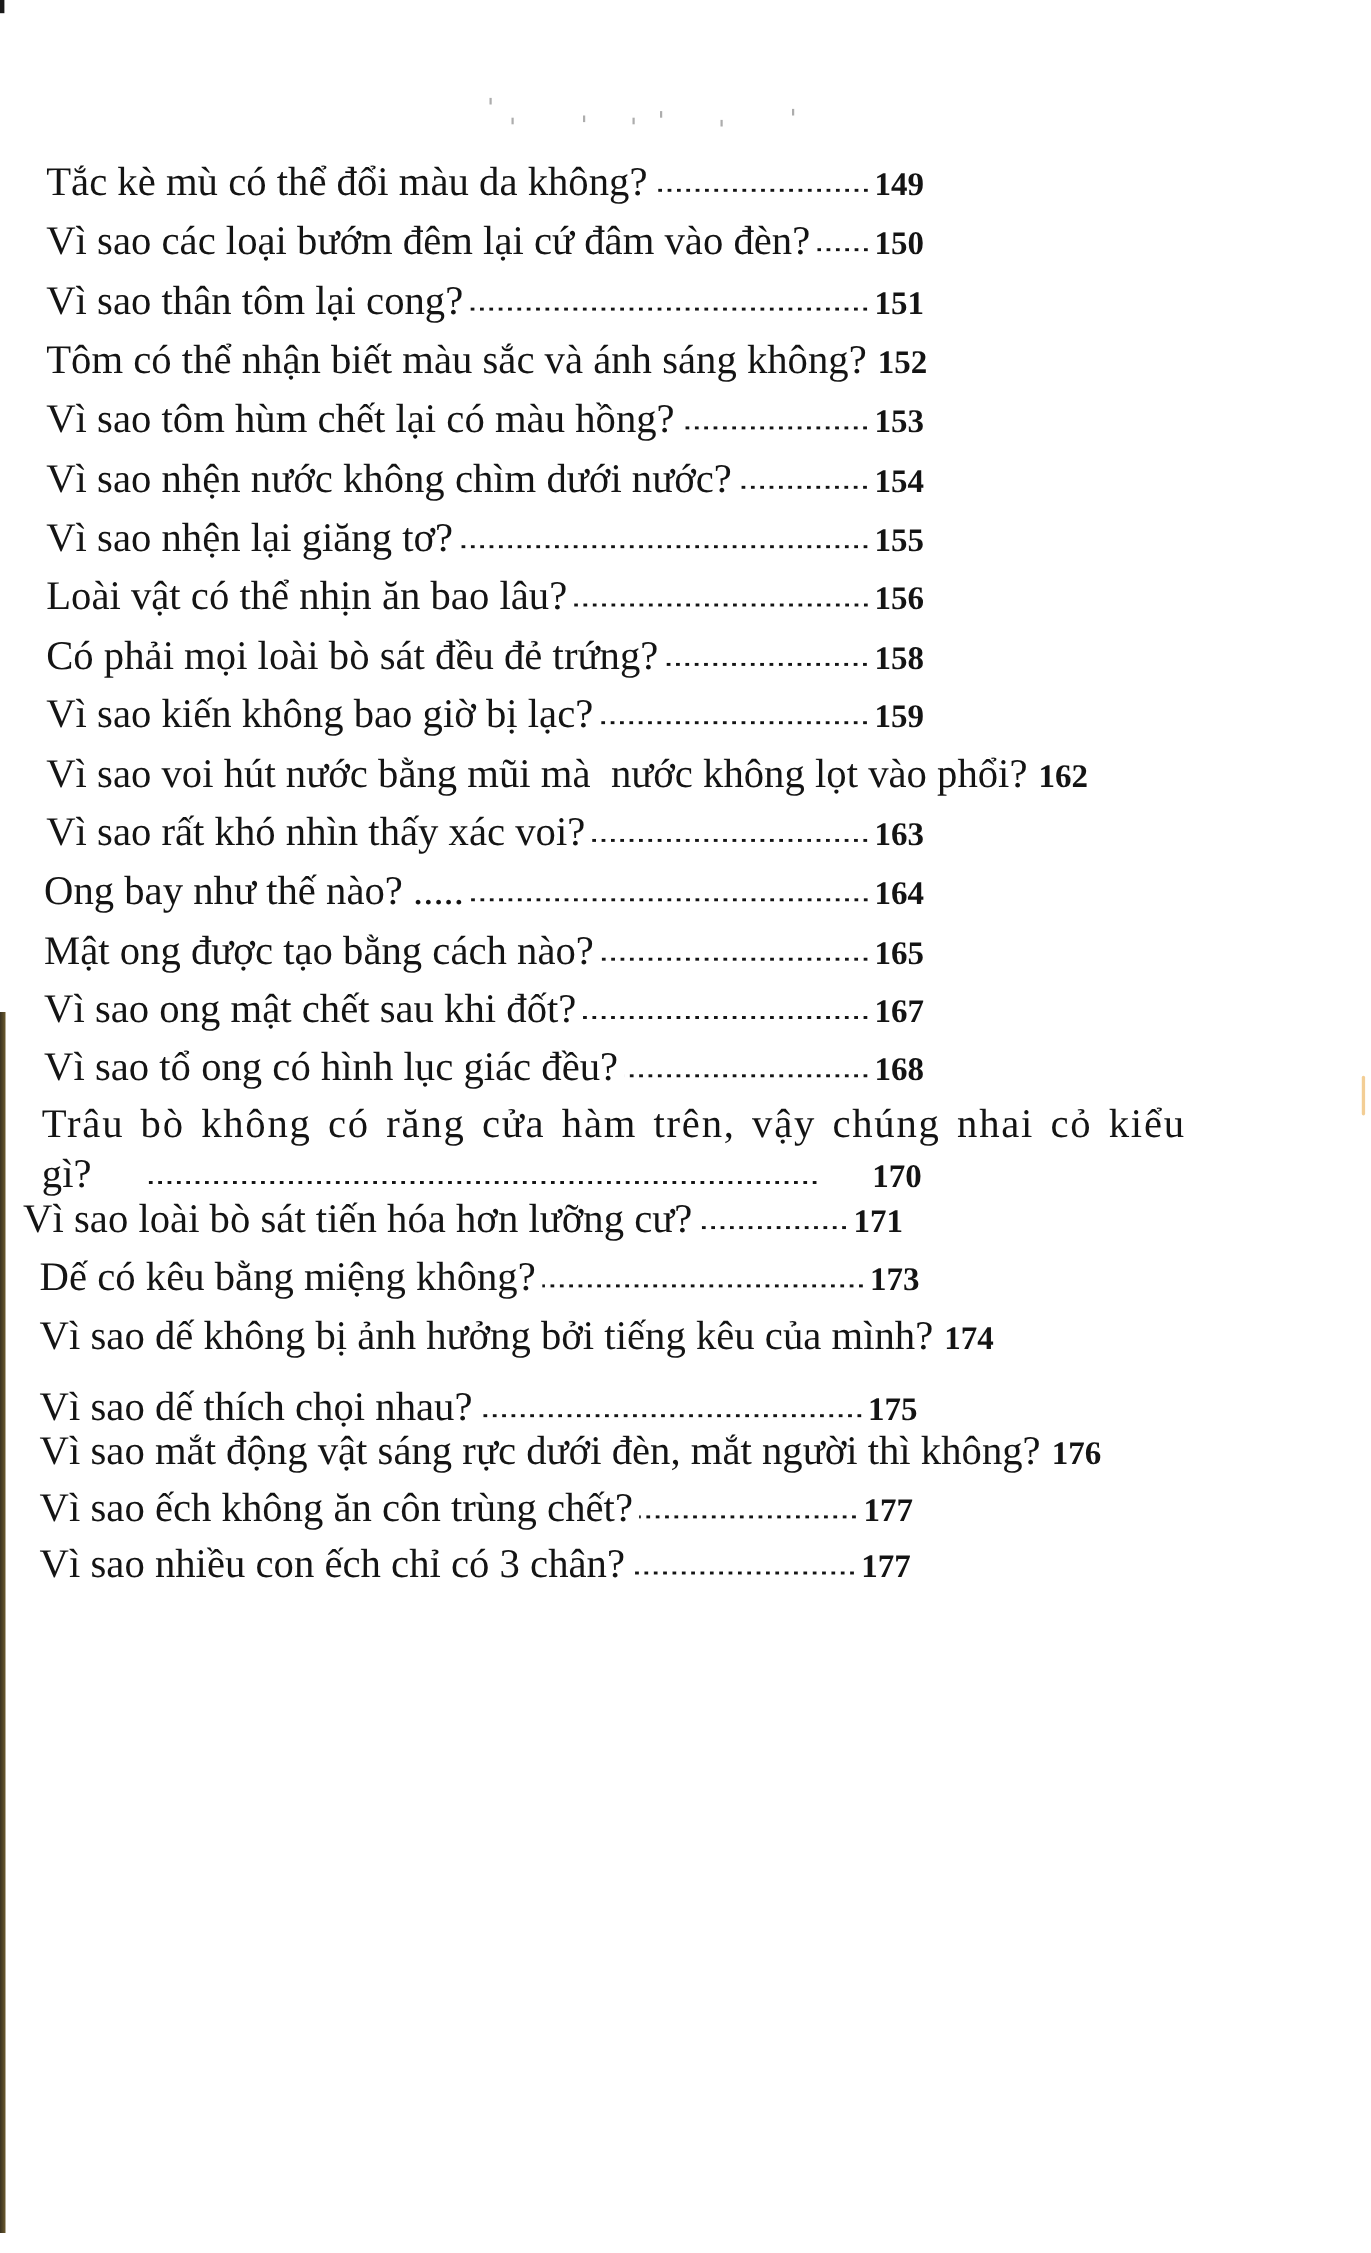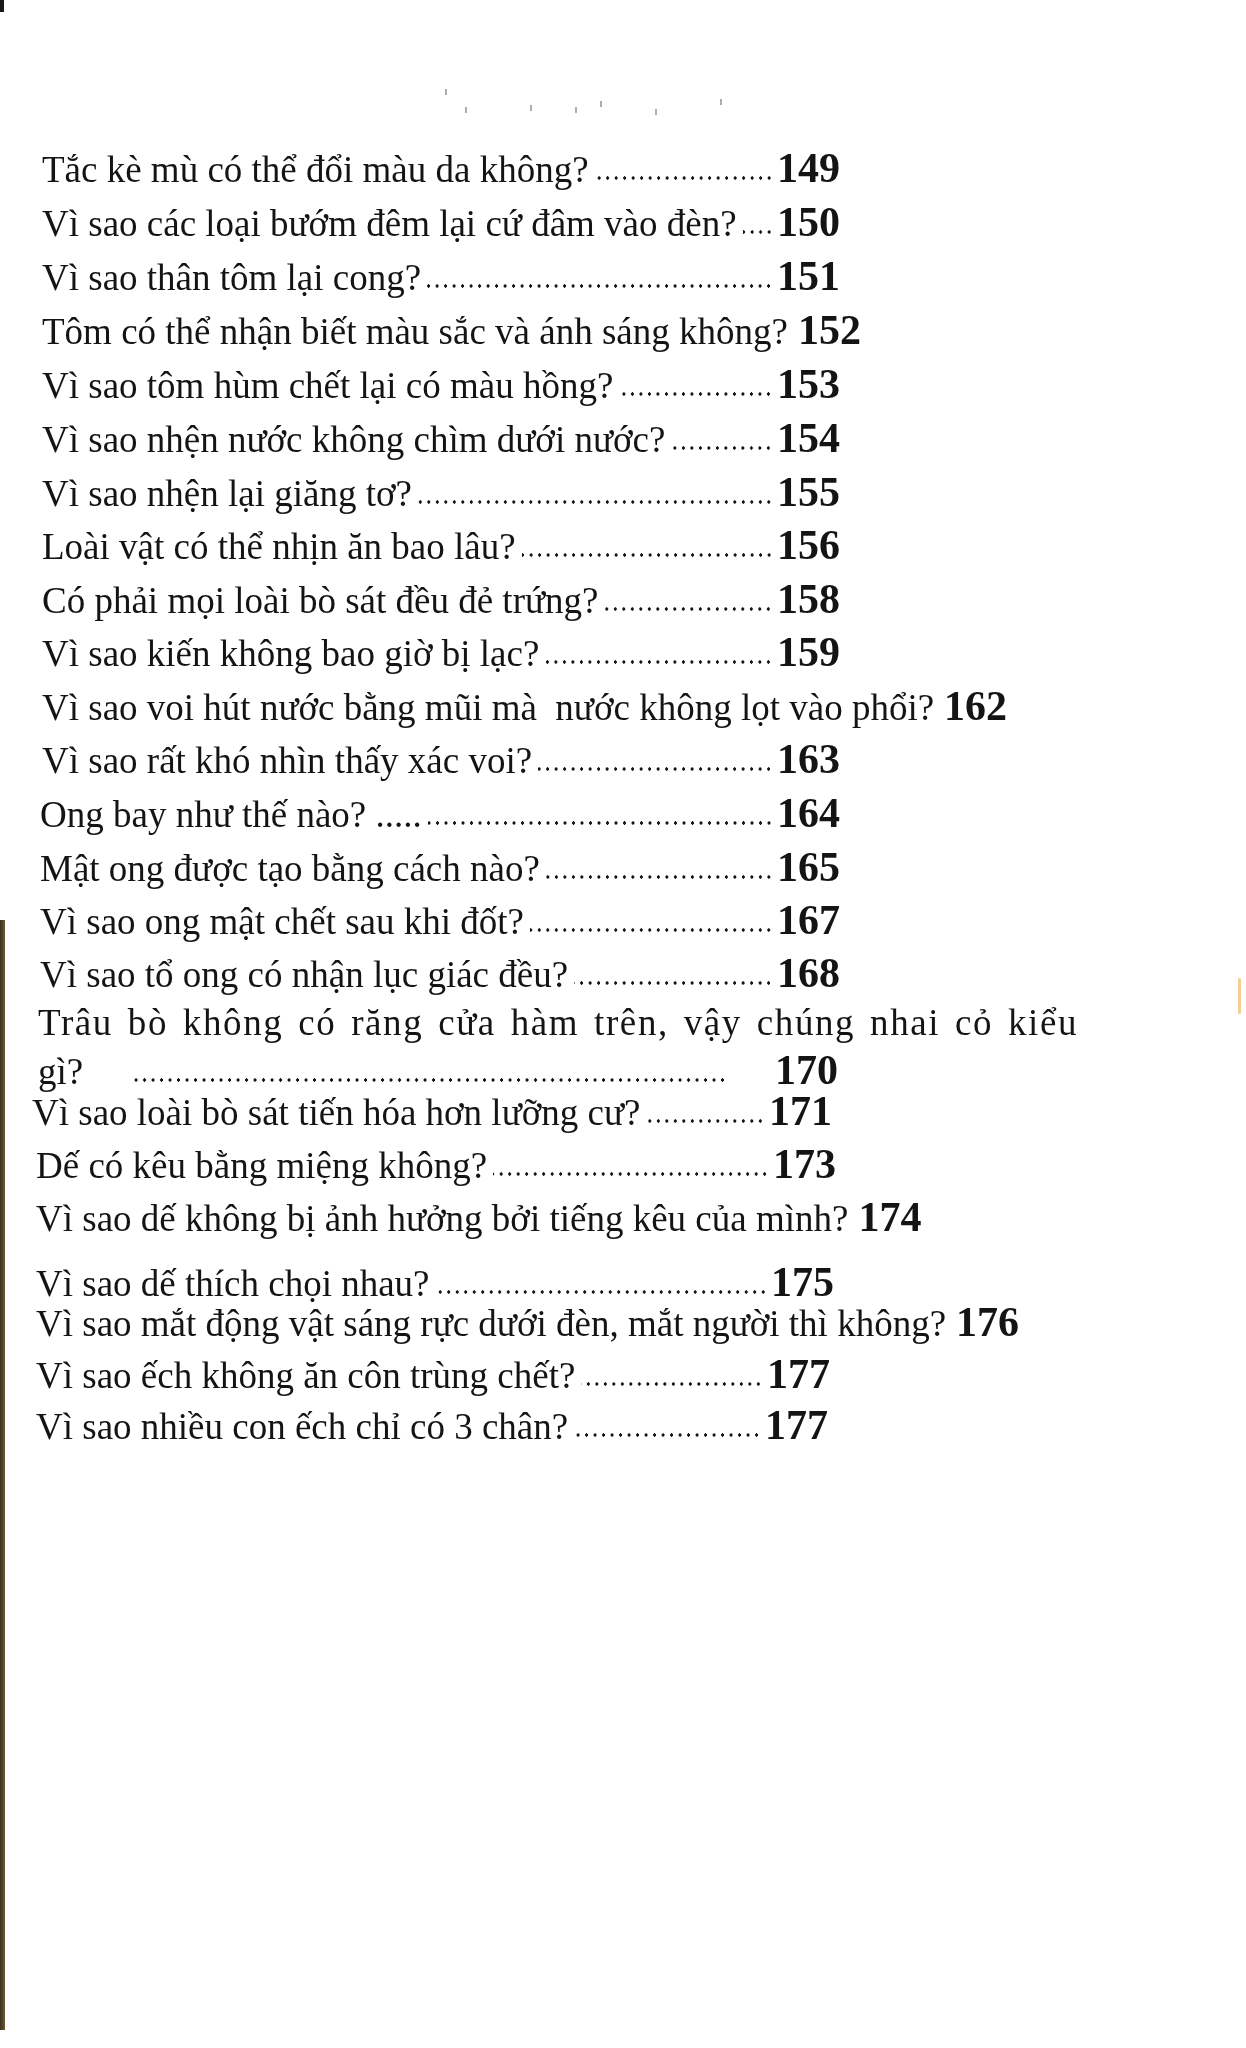--- a/index.html
+++ b/index.html
@@ -81,21 +81,21 @@
       align-self: flex-end;
       margin-bottom: 7px;
       background-image: radial-gradient(circle, #141414 1.6px, transparent 1.8px);
       background-size: 8.5px 8px;
       background-repeat: repeat-x;
       background-position: right center;
     }
     .toc-row .page {
       flex: 0 0 auto;
       font-weight: bold;
-      font-size: 42px;
+      font-size: 30px;
     }
     .toc-row.two-line {
       display: block;
     }
     .toc-row.two-line .line1 {
       display: block;
       letter-spacing: 1.6px;
       word-spacing: 4px;
     }
     .toc-row.two-line .line2 {
@@ -208,35 +208,35 @@
     <span class="page">165</span>
   </div>
 
   <div class="toc-row" style="left:40px;top:899px;width:800px;">
     <span class="title">Vì sao ong mật chết sau khi đốt?</span>
     <span class="leader"></span>
     <span class="page">167</span>
   </div>
 
   <div class="toc-row" style="left:40px;top:952px;width:800px;">
-    <span class="title">Vì sao tổ ong có nhận lục giác đều?</span>
+    <span class="title">Vì sao tổ ong có hình lục giác đều?</span>
     <span class="leader"></span>
     <span class="page">168</span>
   </div>
 
   <div class="toc-row two-line" style="left:38px;top:1004px;width:800px;">
     <span class="line1">Trâu bò không có răng cửa hàm trên, vậy chúng nhai cỏ kiểu</span>
     <span class="line2">
       <span class="title">gì?</span>
       <span class="leader"></span>
       <span class="page">170</span>
     </span>
   </div>
 
-  <div class="toc-row" style="left:32px;top:1090px;width:800px;">
+  <div class="toc-row" style="left:21px;top:1090px;width:800px;">
     <span class="title">Vì sao loài bò sát tiến hóa hơn lưỡng cư?</span>
     <span class="leader"></span>
     <span class="page">171</span>
   </div>
 
   <div class="toc-row" style="left:36px;top:1143px;width:800px;">
     <span class="title">Dế có kêu bằng miệng không?</span>
     <span class="leader"></span>
     <span class="page">173</span>
   </div>

